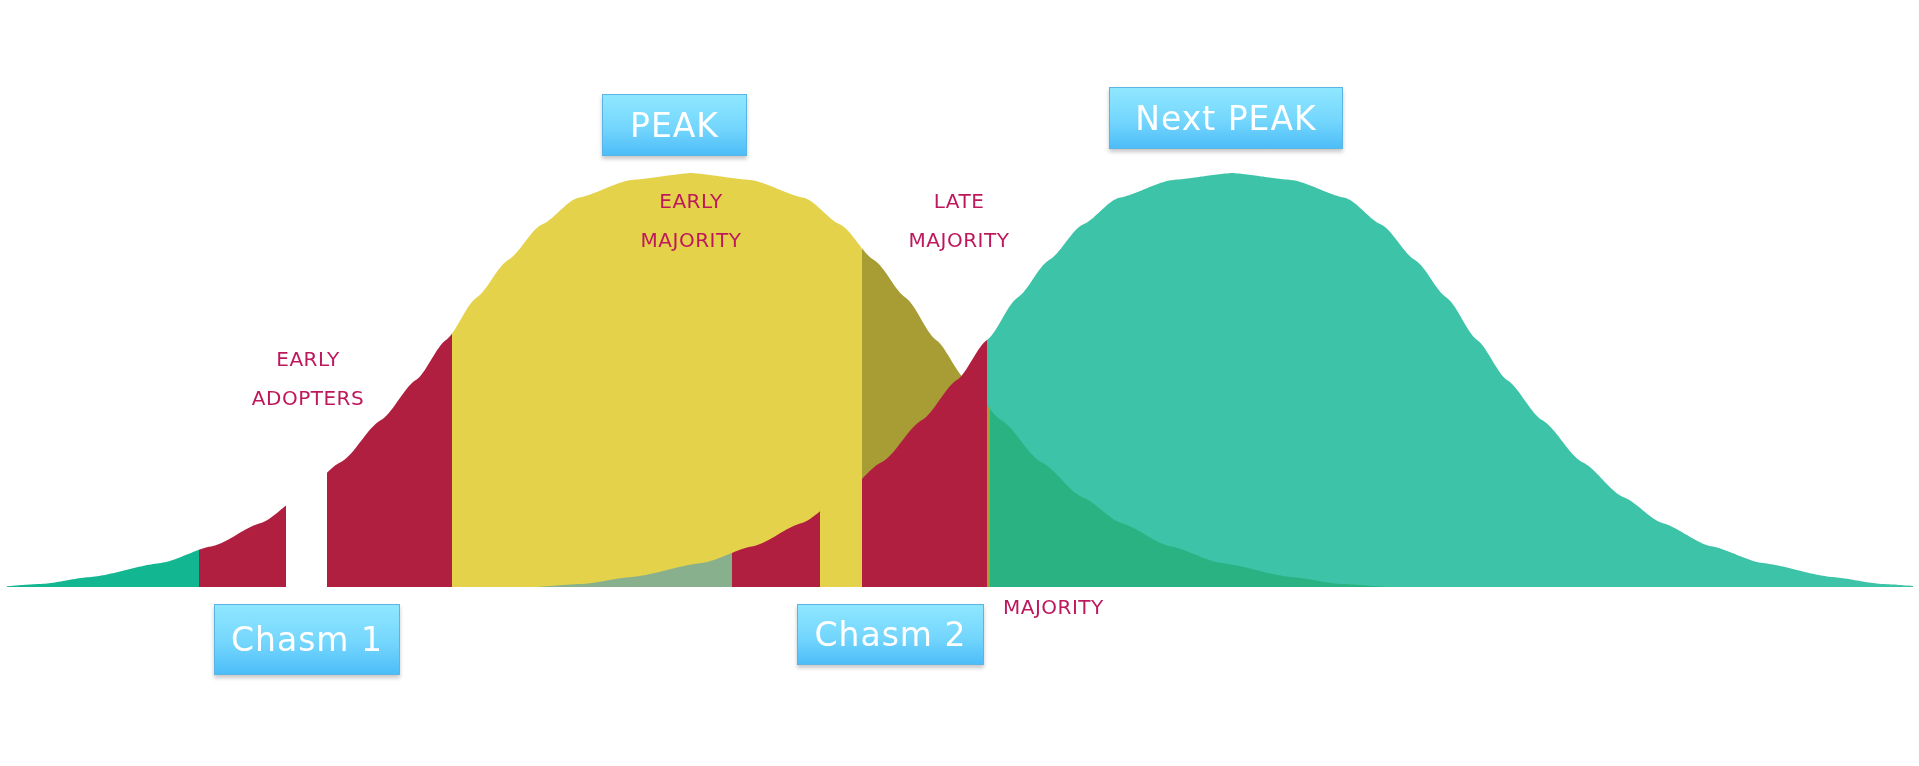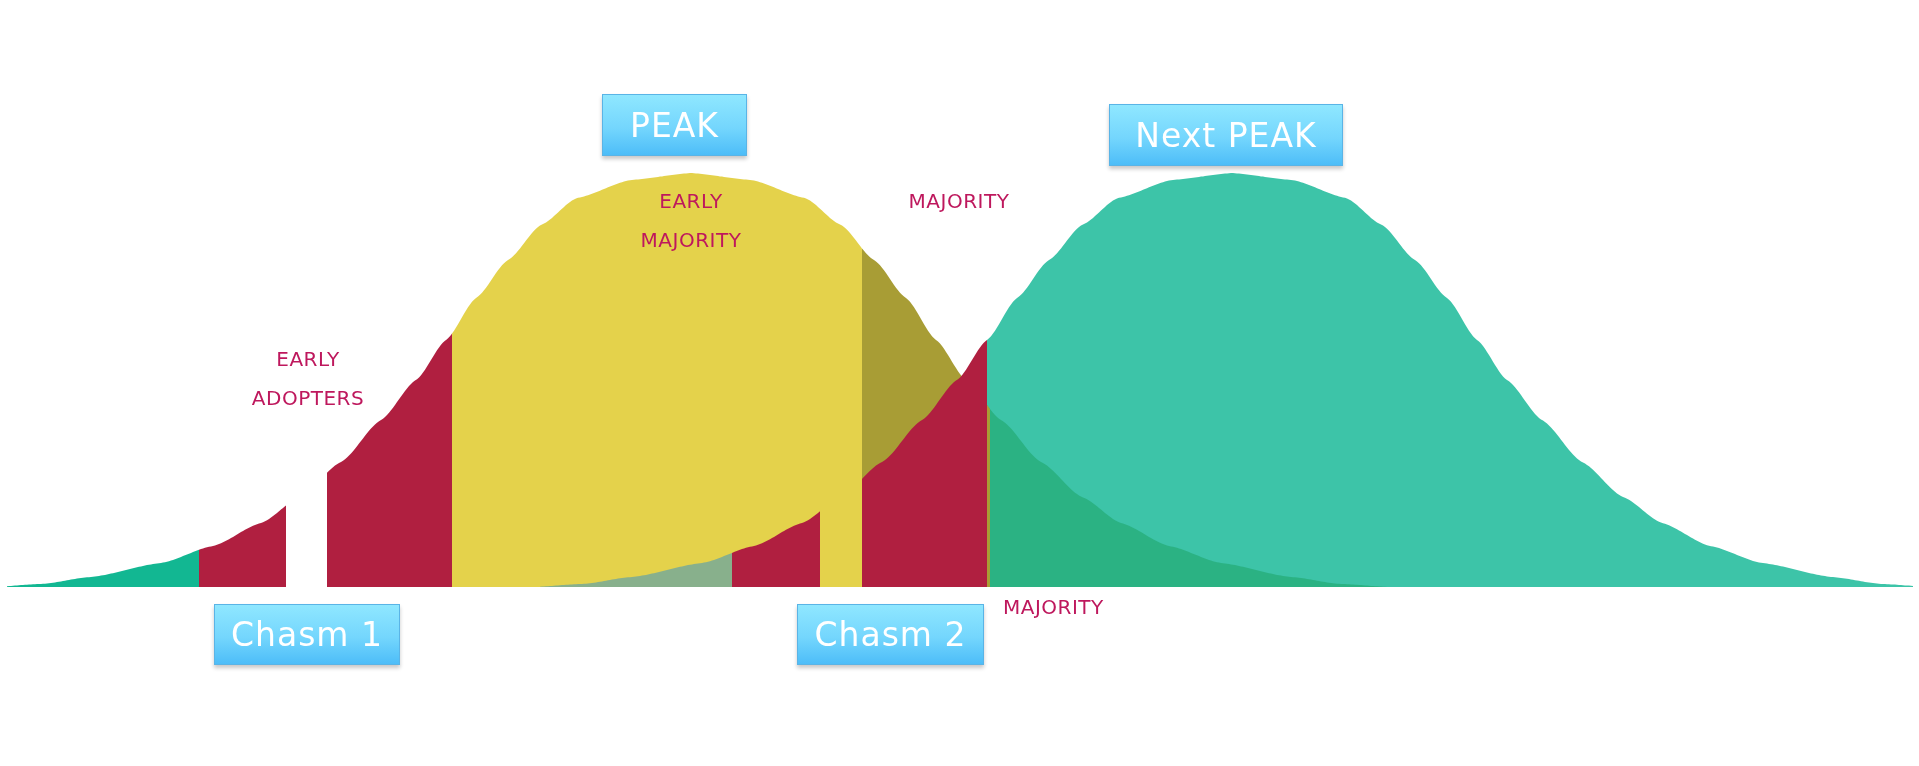--- a/index.html
+++ b/index.html
@@ -39,20 +39,21 @@
 
 <div class="label" style="left:228px; top:340px; width:160px;">
   <span>EARLY</span>
   <span>ADOPTERS</span>
 </div>
 <div class="label" style="left:601px; top:182px; width:180px;">
   <span>EARLY</span>
   <span>MAJORITY</span>
 </div>
 <div class="label" style="left:869px; top:182px; width:180px;">
+  <span>LATE</span>
   <span>MAJORITY</span>
 </div>
 <div class="label" style="left:1003px; top:588px; text-align:left;">MAJORITY</div>
 
 <div class="tag" style="left:602px; top:94px; width:145px; height:62px;text-align:right;">PEAK</div>
-<div class="tag" style="left:1109px; top:104px; width:234px; height:62px;">Next PEAK</div>
-<div class="tag" style="left:214px; top:604px; width:186px; height:61px;">Chasm 1</div>
+<div class="tag" style="left:1109px; top:87px; width:234px; height:62px;">Next PEAK</div>
+<div class="tag" style="left:214px; top:604px; width:186px; height:71px;">Chasm 1</div>
 <div class="tag" style="left:752px; top:604px; width:187px; height:61px;margin-left:45px;">Chasm 2</div>
 
 </body></html>

